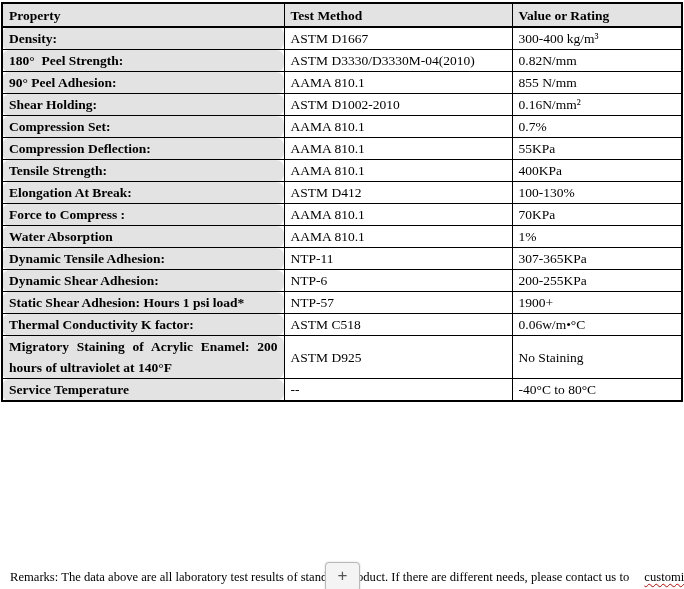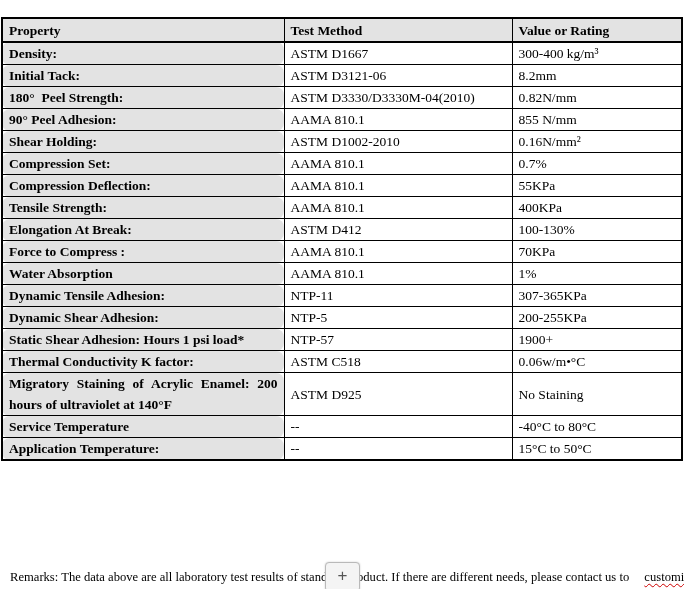--- a/index.html
+++ b/index.html
@@ -5,21 +5,21 @@
   html, body {
     margin: 0; padding: 0;
     width: 684px; height: 589px;
     overflow: hidden;
     background: #ffffff;
     font-family: "Liberation Serif", serif;
     position: relative;
   }
   #spec-table {
     position: absolute;
-    top: 17px; left: 1px;
+    top: 2px; left: 1px;
     width: 680px;
     border-collapse: collapse;
     table-layout: fixed;
     border: 2px solid #000;
   }
   #spec-table col.c1 { width: 282px; }
   #spec-table col.c2 { width: 228px; }
   #spec-table col.c3 { width: 170px; }
   #spec-table th, #spec-table td {
     border: 1px solid #000;
@@ -92,25 +92,20 @@
     <th>Property</th>
     <th>Test Method</th>
     <th>Value or Rating</th>
   </tr>
   <tr>
     <td class="prop">Density:</td>
     <td>ASTM D1667</td>
     <td>300-400 kg/m³</td>
   </tr>
   <tr>
-    <td class="prop">Initial Tack:</td>
-    <td>ASTM D3121-06</td>
-    <td>8.2mm</td>
-  </tr>
-  <tr>
     <td class="prop">180° Peel Strength:</td>
     <td>ASTM D3330/D3330M-04(2010)</td>
     <td>0.82N/mm</td>
   </tr>
   <tr>
     <td class="prop">90° Peel Adhesion:</td>
     <td>AAMA 810.1</td>
     <td>855 N/mm</td>
   </tr>
   <tr>
@@ -148,21 +143,21 @@
     <td>AAMA 810.1</td>
     <td>1%</td>
   </tr>
   <tr>
     <td class="prop">Dynamic Tensile Adhesion:</td>
     <td>NTP-11</td>
     <td>307-365KPa</td>
   </tr>
   <tr>
     <td class="prop">Dynamic Shear Adhesion:</td>
-    <td>NTP-5</td>
+    <td>NTP-6</td>
     <td>200-255KPa</td>
   </tr>
   <tr>
     <td class="prop">Static Shear Adhesion: Hours 1 psi load*</td>
     <td>NTP-57</td>
     <td>1900+</td>
   </tr>
   <tr>
     <td class="prop">Thermal Conductivity K factor:</td>
     <td>ASTM C518</td>
@@ -171,23 +166,18 @@
   <tr>
     <td class="prop">Migratory Staining of Acrylic Enamel: 200 hours of ultraviolet at 140°F</td>
     <td>ASTM D925</td>
     <td>No Staining</td>
   </tr>
   <tr>
     <td class="prop">Service Temperature</td>
     <td>--</td>
     <td>-40°C to 80°C</td>
   </tr>
-  <tr>
-    <td class="prop">Application Temperature:</td>
-    <td>--</td>
-    <td>15°C to 50°C</td>
-  </tr>
   </tbody>
 </table>
 
 <div class="remarks"><span>Remarks: The data above are all laboratory test results of standard product. If there are different needs, please contact us to </span><span class="misspelled">customizd</span></div>
 
 <div class="plus-btn"><span>+</span></div>
 
 </body></html>

